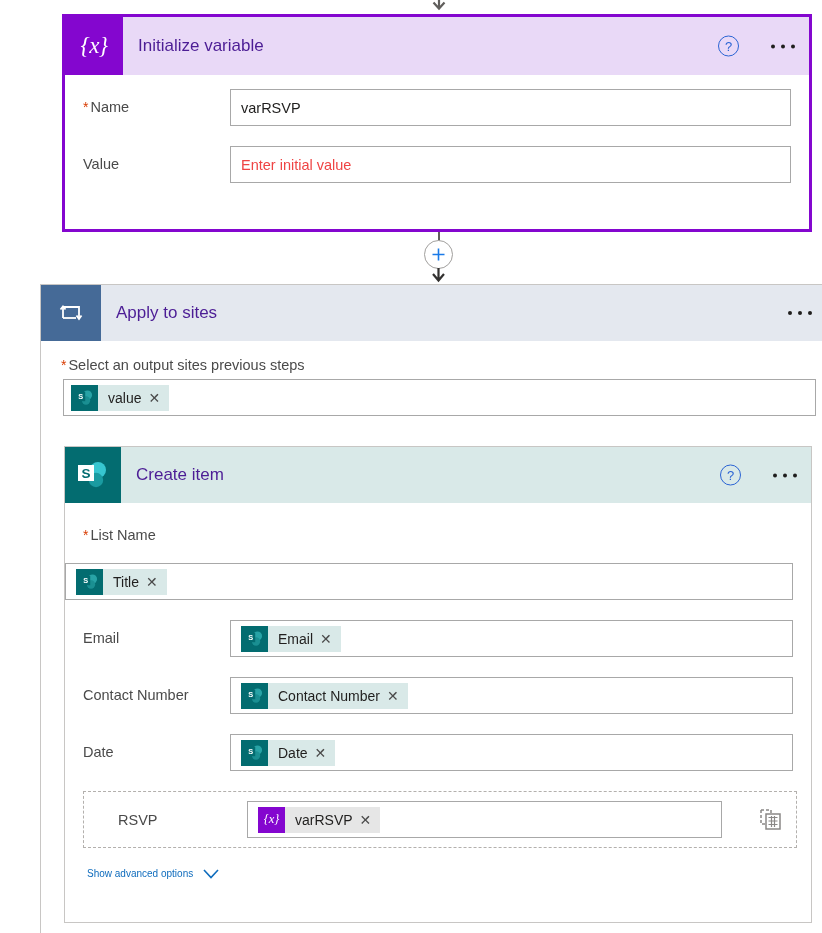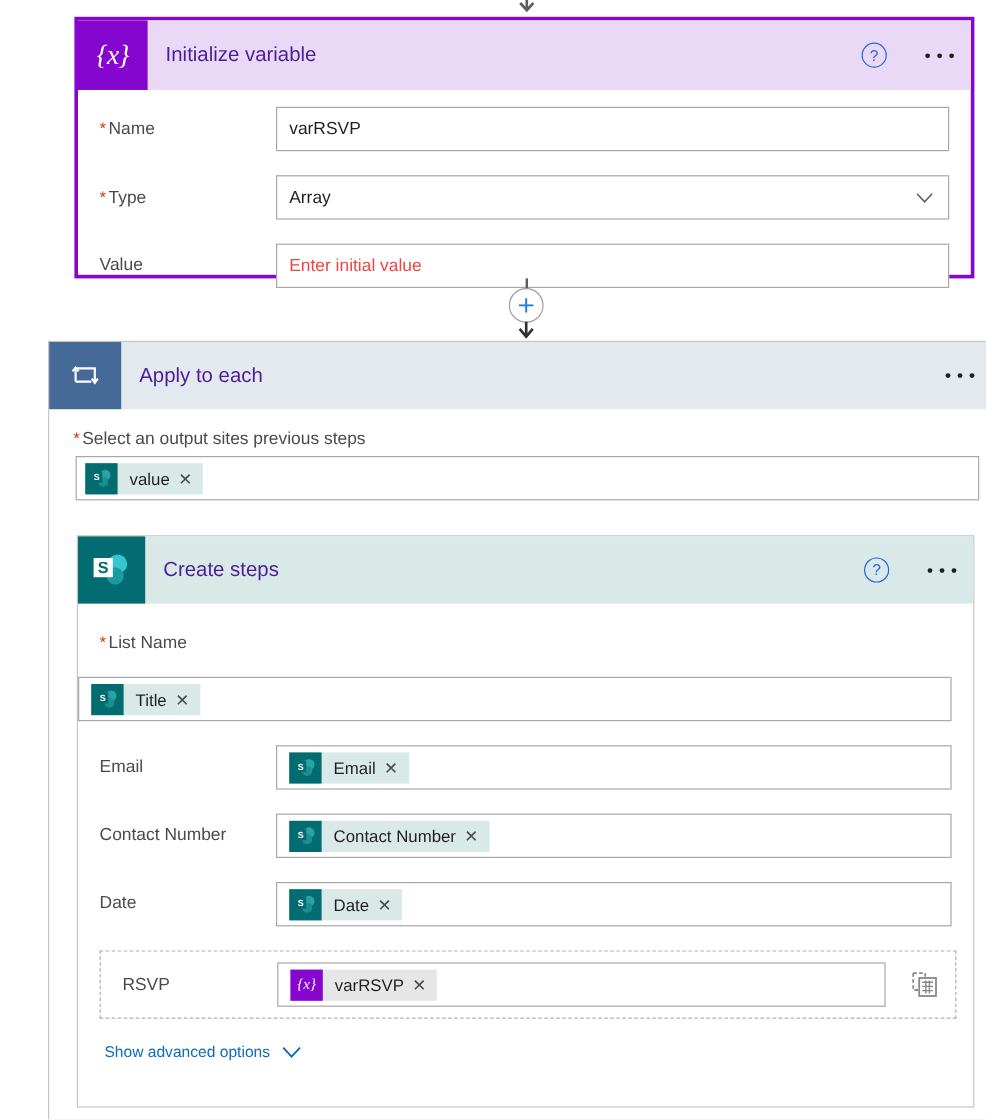--- a/index.html
+++ b/index.html
@@ -306,42 +306,42 @@
     justify-content: center;
     flex: none;
   }
 
   
   .row-dashed {
     margin: 6px 14px 0 18px;
     border: 1px dashed #b3b0ad;
     display: flex;
     align-items: center;
-    padding: 9px 0;
+    padding: 9px 16px;
     position: relative;
     box-sizing: border-box;
   }
   .row-dashed .row-label { width: 147px; padding-top: 0; }
   .row-dashed .field { margin-right: 58px; }
   .copy-icon {
     position: absolute;
     right: 14px;
     top: 50%;
     transform: translateY(-50%);
     width: 22px;
     height: 24px;
     cursor: pointer;
   }
 
   .adv-link {
     display: flex;
     align-items: center;
     gap: 10px;
     color: #0f6cbd;
-    font-size: 13px;
+    font-size: 10px;
     padding: 20px 0 0 22px;
     cursor: pointer;
     width: max-content;
   }
 </style>
 </head>
 <body>
 
 <div class="arrow-top">
   <svg class="arrow-glyph" viewBox="0 0 16 16">
@@ -362,29 +362,20 @@
           <i></i>
           <i></i>
         </div>
     </div>
   </div>
 
   <div class="form-body">
     <div class="row">
       <div class="row-label"><span class="req">*</span><span>Name</span></div>
       <div class="field">varRSVP</div>
-    </div>
-    <div class="row">
-      <div class="row-label"><span class="req">*</span><span>Type</span></div>
-      <div class="field">
-        <span>Array</span>
-        <svg class="chev" viewBox="0 0 16 10">
-            <path d="M1 1 L8 8.5 L15 1" stroke="#605e5c" stroke-width="1.4" fill="none"></path>
-          </svg>
-      </div>
     </div>
     <div class="row">
       <div class="row-label">Value</div>
       <div class="field placeholder-text">Enter initial value</div>
     </div>
   </div>
 </div>
 
 <div class="connector">
   <div class="conn-line"></div>
@@ -402,21 +393,21 @@
   <div class="card-loop-header">
     <div class="icon-box-blue">
       <svg width="26" height="24" viewBox="0 0 26 24">
         <path d="M5 6 H21 V17" stroke="#ffffff" stroke-width="1.8" fill="none"></path>
         <path d="M5 17 H18" stroke="#ffffff" stroke-width="1.8" fill="none"></path>
         <path d="M5 17 V7" stroke="#ffffff" stroke-width="1.8" fill="none"></path>
         <path d="M2.5 8.5 L5 5.5 L7.5 8.5" stroke="#ffffff" stroke-width="1.8" fill="none"></path>
         <path d="M18.5 14.5 L21 18 L23.5 14.5" stroke="#ffffff" stroke-width="1.8" fill="none"></path>
       </svg>
     </div>
-    <div class="card-title">Apply to each</div>
+    <div class="card-title">Apply to sites</div>
     <div class="header-actions" style="right:18px;">
       <div class="ellipsis">
           <i></i>
           <i></i>
           <i></i>
         </div>
     </div>
   </div>
 
   <div class="loop-body">
@@ -441,21 +432,21 @@
 <div class="card-create">
   <div class="card-create-header">
     <div class="icon-box-teal">
       <svg width="34" height="30" viewBox="0 0 34 30">
         <circle cx="22" cy="10" r="8" fill="#37c6d0"></circle>
         <circle cx="20" cy="20" r="7.2" fill="#1a9ba1"></circle>
         <rect x="2" y="5" width="16" height="16" fill="#ffffff"></rect>
         <text x="10" y="17.6" font-size="13.5" fill="#036c70" text-anchor="middle" font-family="Liberation Sans, sans-serif" font-weight="bold">S</text>
       </svg>
     </div>
-    <div class="card-title">Create steps</div>
+    <div class="card-title">Create item</div>
     <div class="header-actions">
       <div class="help-icon">?</div>
       <div class="ellipsis">
           <i></i>
           <i></i>
           <i></i>
         </div>
     </div>
   </div>
 

